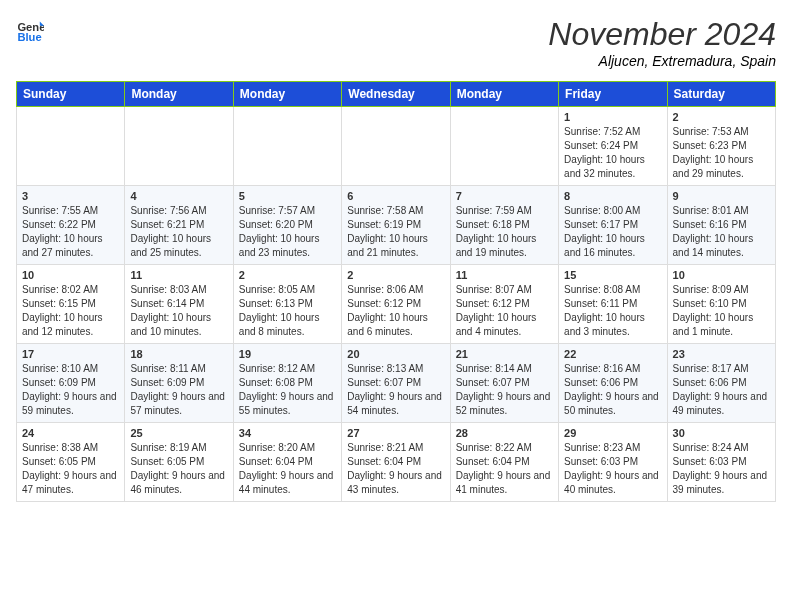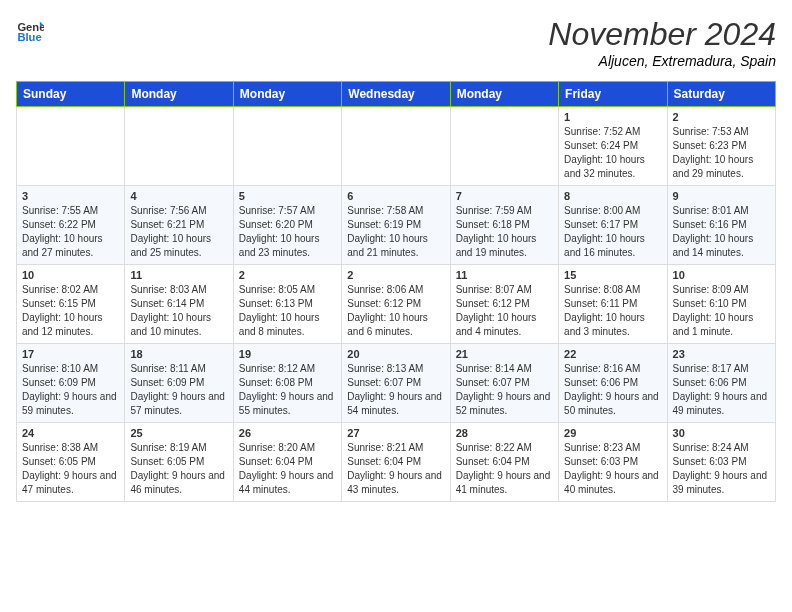--- a/index.html
+++ b/index.html
@@ -268,21 +268,21 @@
 Sunset: 6:05 PM
 Daylight: 9 hours and 47 minutes.</div>
         </td>
         <td>
           <span class="day-num">25</span>
           <div class="day-info">Sunrise: 8:19 AM
 Sunset: 6:05 PM
 Daylight: 9 hours and 46 minutes.</div>
         </td>
         <td>
-          <span class="day-num">26</span>
+          <span class="day-num">34</span>
           <div class="day-info">Sunrise: 8:20 AM
 Sunset: 6:04 PM
 Daylight: 9 hours and 44 minutes.</div>
         </td>
         <td>
           <span class="day-num">27</span>
           <div class="day-info">Sunrise: 8:21 AM
 Sunset: 6:04 PM
 Daylight: 9 hours and 43 minutes.</div>
         </td>

